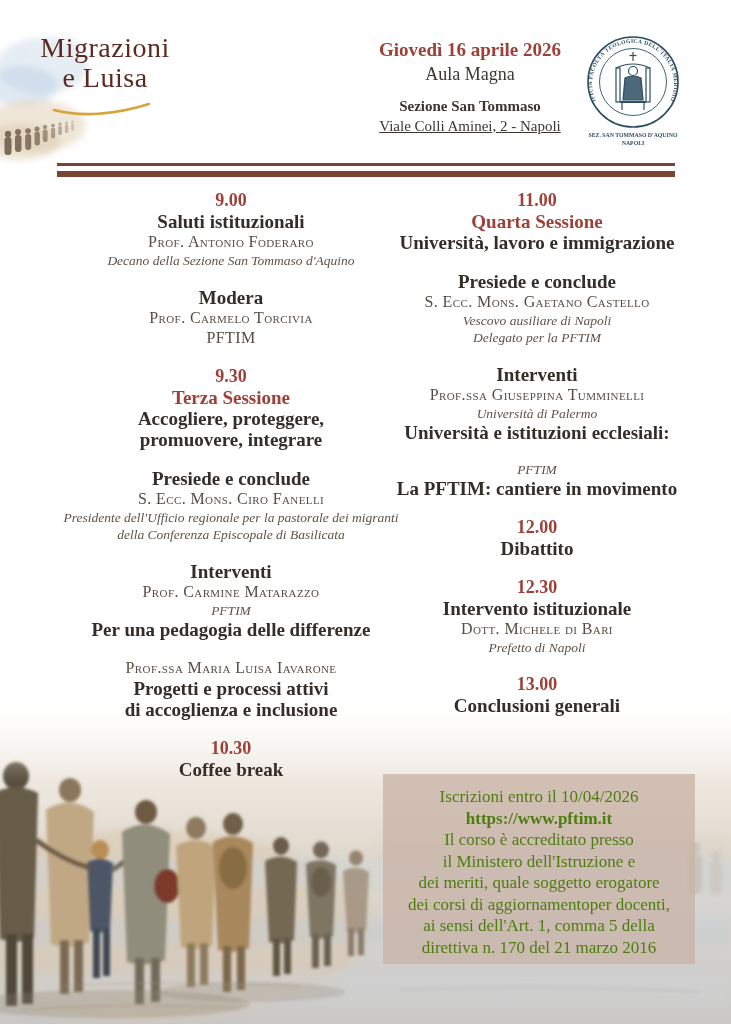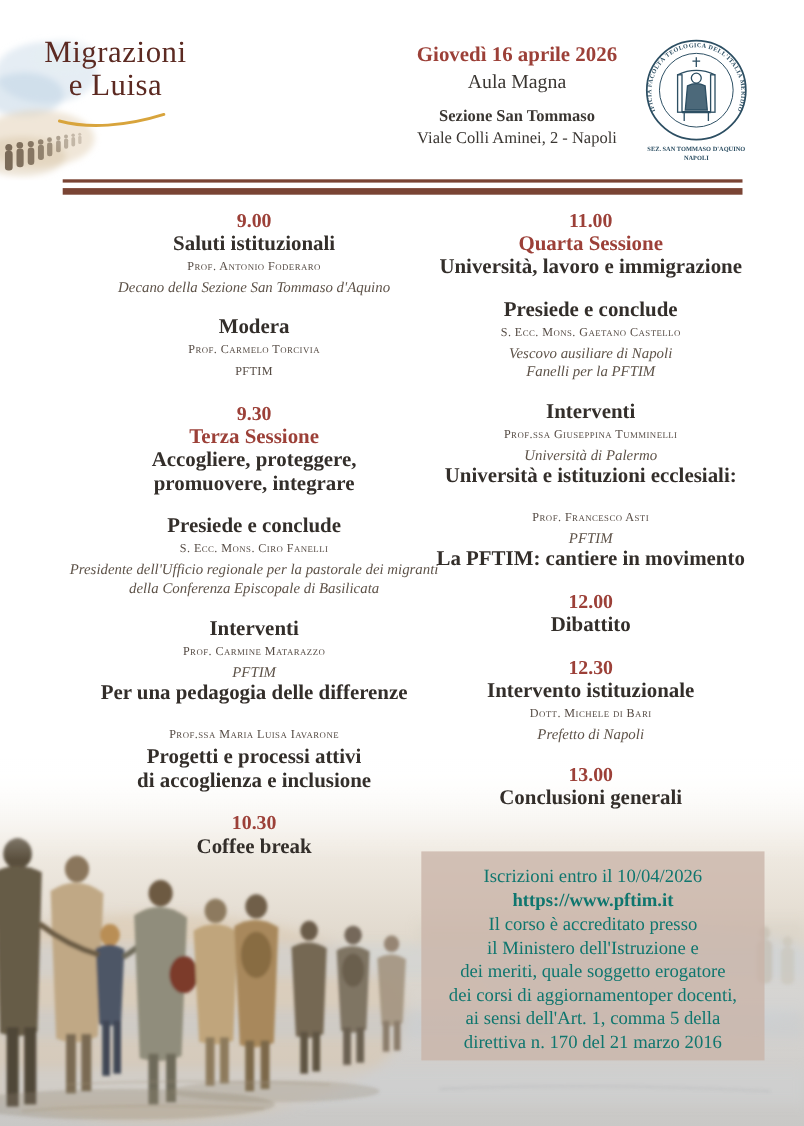--- a/index.html
+++ b/index.html
@@ -11,42 +11,42 @@
   .logo-art{position:absolute;left:0;top:14px;width:115px;height:150px;}
   .brand{
     position:absolute;left:26px;top:33px;width:158px;text-align:center;
     font-weight:normal;color:#5c2a22;font-size:28px;line-height:30px;letter-spacing:.5px;
   }
   .swoosh{position:absolute;left:52px;top:100px;width:100px;height:24px;}
   .header-center{position:absolute;left:355px;top:38px;width:230px;text-align:center;color:#3a3632;}
   .hc-date{font-size:19px;font-weight:bold;color:var(--maroon,#9c4038);line-height:24px;}
   .hc-room{font-size:18px;line-height:24px;margin-bottom:10px;}
   .hc-section{font-size:15px;font-weight:bold;line-height:20px;}
-  .hc-address{font-size:15px;line-height:20px;}
+  .hc-address{font-size:15px;line-height:20px;text-decoration:underline;}
   .seal{position:absolute;left:578px;top:34px;width:110px;height:118px;}
   .divider{position:absolute;left:57px;top:163px;width:618px;}
   .divider .thin{height:3px;background:var(--divider,#7a4434);}
   .divider .thick{height:6px;background:var(--divider,#7a4434);margin-top:5px;}
   
   .col{position:absolute;top:190px;text-align:center;z-index:2;}
   .col-left{left:56px;width:350px;}
   .col-right{left:372px;width:330px;}
   .block{margin-bottom:18px;}
   .line{display:block;white-space:nowrap;}
   .t-time{font-size:18px;font-weight:bold;color:var(--maroon,#9c4038);line-height:21px;}
   .t-session{font-size:19px;font-weight:bold;color:var(--maroon,#9c4038);line-height:21px;}
   .t-bold{font-size:19px;font-weight:bold;color:var(--dark,#332e2a);line-height:21px;}
-  .t-name{font-size:11px;font-variant:small-caps;color:var(--name,#564c45);letter-spacing:.4px;line-height:20px;}
+  .t-name{font-size:16px;font-variant:small-caps;color:var(--name,#564c45);letter-spacing:.4px;line-height:20px;}
   .t-caption{font-size:13.5px;font-style:italic;color:var(--caption,#5d5248);line-height:17px;}
   
   .artwork{position:absolute;left:0;top:690px;width:731px;height:334px;z-index:0;}
   
   .info-box{
     position:absolute;left:383px;top:774px;width:312px;height:190px;z-index:3;
-    background:rgba(201,180,168,.78);text-align:center;color:#0f766e;
+    background:rgba(201,180,168,.78);text-align:center;color:#4d7c0f;
     padding-top:12px;box-sizing:border-box;
   }
   .i-line{font-size:17px;line-height:21.5px;display:block;}
   .i-bold{font-weight:bold;}
 </style>
 </head>
 <body>
 
 <div class="poster">
 
@@ -293,30 +293,29 @@
   <div class="col col-right">
       <div class="block">
         <div class="line t-time">11.00</div>
         <div class="line t-session">Quarta Sessione</div>
         <div class="line t-bold">Università, lavoro e immigrazione</div>
       </div>
       <div class="block">
         <div class="line t-bold">Presiede e conclude</div>
         <div class="line t-name">S. Ecc. Mons. Gaetano Castello</div>
         <div class="line t-caption">Vescovo ausiliare di Napoli</div>
-        <div class="line t-caption">Fanelli per la PFTIM</div>
+        <div class="line t-caption">Delegato per la PFTIM</div>
       </div>
       <div class="block">
         <div class="line t-bold">Interventi</div>
         <div class="line t-name">Prof.ssa Giuseppina Tumminelli</div>
         <div class="line t-caption">Università di Palermo</div>
         <div class="line t-bold">Università e istituzioni ecclesiali:</div>
       </div>
       <div class="block">
-        <div class="line t-name">Prof. Francesco Asti</div>
         <div class="line t-caption">PFTIM</div>
         <div class="line t-bold">La PFTIM: cantiere in movimento</div>
       </div>
       <div class="block">
         <div class="line t-time">12.00</div>
         <div class="line t-bold">Dibattito</div>
       </div>
       <div class="block">
         <div class="line t-time">12.30</div>
         <div class="line t-bold">Intervento istituzionale</div>

